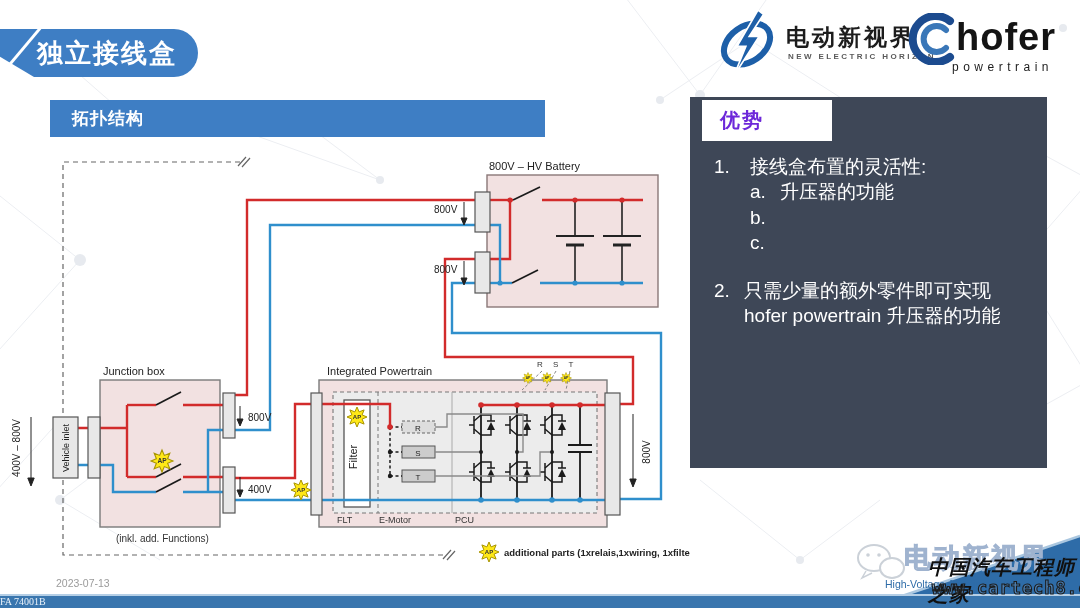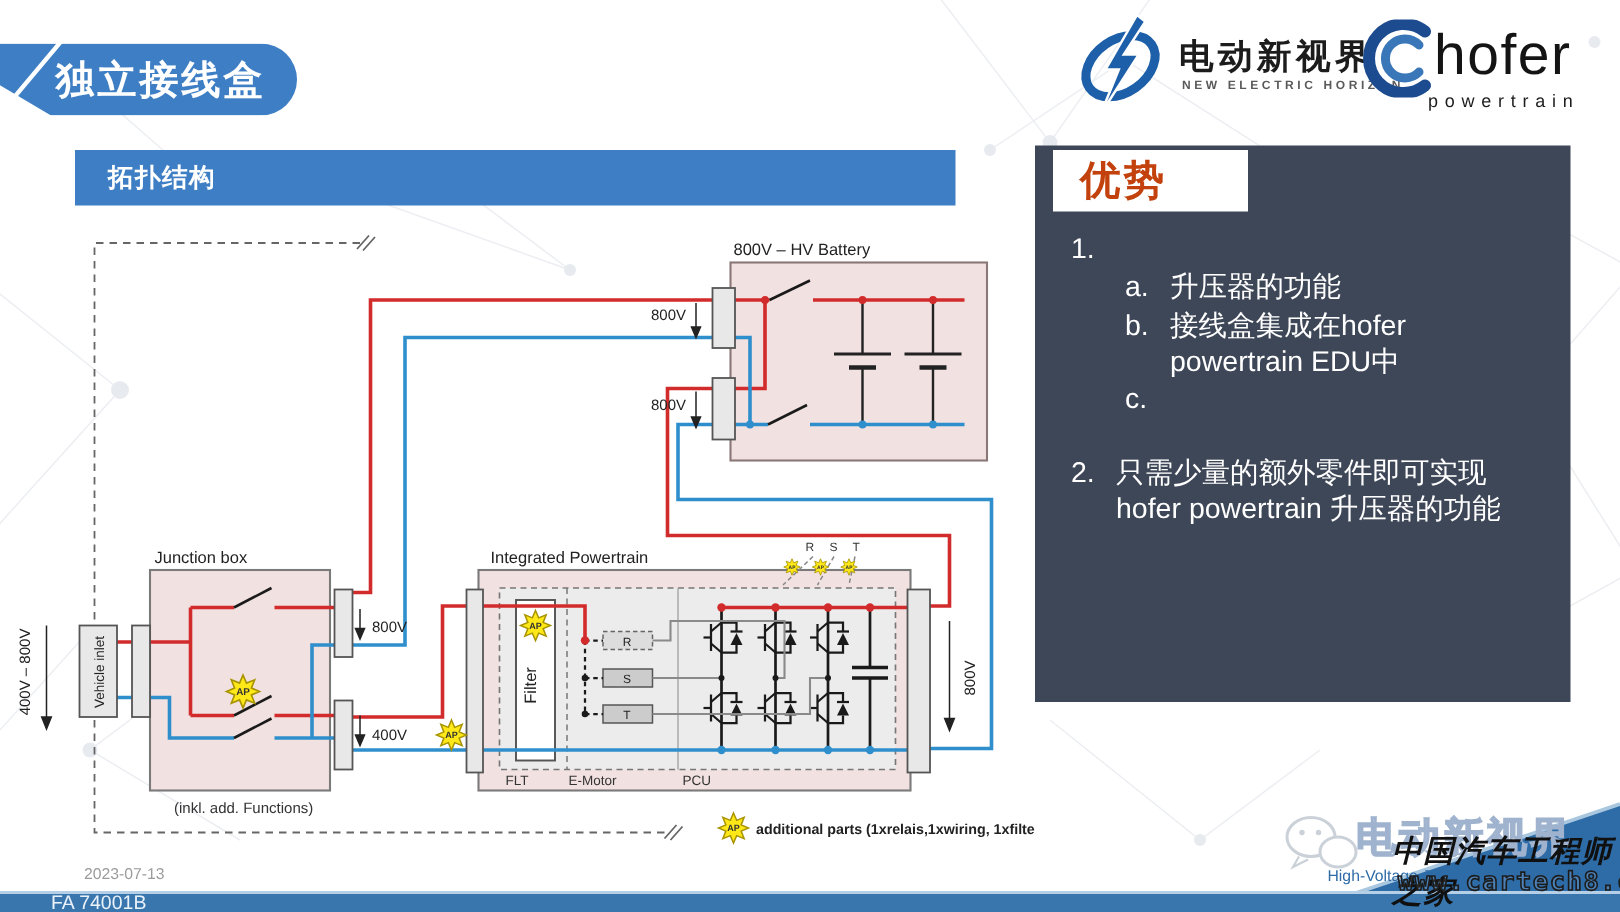--- a/index.html
+++ b/index.html
@@ -9,49 +9,49 @@
   
   #bg{left:0;top:0;z-index:0;}
   
   .title-banner{left:0;top:29px;width:198px;height:48px;background:#3e7ec4;z-index:3;
     border-radius:0 26px 26px 0;
     clip-path:polygon(0 0,100% 0,100% 100%,34px 100%,0 58%);}
   .title-banner span{display:block;line-height:48px;padding-left:37px;color:#fff;
     font-size:26px;font-weight:bold;letter-spacing:2px;}
   .corner-slash{left:-14px;top:46px;width:76px;height:3px;background:#fff;
     transform:rotate(-50deg);z-index:4;}
-  .section-banner{left:50px;top:100px;width:587px;height:37px;background:#3e7ec4;z-index:2;}
+  .section-banner{left:50px;top:100px;width:495px;height:37px;background:#3e7ec4;z-index:2;}
   .section-banner span{display:block;line-height:37px;padding-left:22px;color:#fff;
     font-size:17px;font-weight:bold;letter-spacing:1px;}
   
   .brand-cn{left:786px;top:22px;font-size:23px;font-weight:bold;color:#1c1c1c;letter-spacing:3px;z-index:3;}
   .brand-en{left:788px;top:52px;font-size:8px;color:#5a5a5a;letter-spacing:2.4px;font-weight:bold;z-index:3;}
-  .hofer-word{left:956px;top:16px;font-size:38px;font-weight:400;color:#141414;letter-spacing:1px;z-index:3;}
+  .hofer-word{left:956px;top:16px;font-size:38px;font-weight:700;color:#141414;letter-spacing:1px;z-index:3;}
   .hofer-sub{left:952px;top:60px;font-size:12px;color:#1c1c1c;letter-spacing:4.5px;z-index:3;}
   
   .panel{left:690px;top:97px;width:357px;height:371px;background:#3e4757;z-index:2;}
   .panel-tab{position:absolute;left:12px;top:3px;width:130px;height:41px;background:#fff;}
-  .panel-tab span{display:block;line-height:41px;padding-left:18px;font-size:27px;
-    font-weight:bold;color:#c2410c;letter-spacing:2px;}
+  .panel-tab span{display:block;line-height:41px;padding-left:18px;font-size:20px;
+    font-weight:bold;color:#6d28d9;letter-spacing:2px;}
   .panel-list{position:absolute;left:24px;top:58px;right:14px;color:#fff;font-size:19px;line-height:1.28;}
   .row{display:flex;}
   .row .num{flex:0 0 36px;}
   .subrow{display:flex;margin-left:36px;margin-top:1px;}
   .subrow .num{flex:0 0 30px;}
   .subrow .txt{max-width:200px;}
   .item2{margin-top:24px;}
   .item2 .num{flex:0 0 30px;}
   .item2 .txt{max-width:292px;}
   
   #diagram{left:0;top:150px;z-index:2;}
   
   .date{left:42px;top:577px;font-size:10.5px;color:#9b9b9b;z-index:3;margin-left:14px;}
   .foot-line{left:0;top:593.5px;width:1080px;height:2px;background:#b5cfe6;z-index:3;}
   .foot-bar{left:0;top:596px;width:1080px;height:12px;background:#3a76ae;z-index:3;}
-  .foot-bar span{display:block;line-height:12px;padding-left:34px;font-size:13px;color:#eaf2fa;}
+  .foot-bar span{display:block;line-height:12px;font-size:10px;color:#eaf2fa;font-family:Liberation Serif, serif;}
   
   #swoosh{left:840px;top:520px;z-index:2;}
   #wechat{left:854px;top:542px;z-index:4;}
   .wm-brand{left:904px;top:540px;font-size:27px;font-weight:bold;letter-spacing:2px;color:#fff;
     -webkit-text-stroke:1px #9fb3cf;z-index:3;}
   .hvb{left:885px;top:578px;font-size:10.5px;color:#2e6ca8;z-index:4;}
   .wm-author{left:928px;top:554px;font-size:20px;font-weight:bold;color:#101010;z-index:5;
     font-family:"DejaVu Serif","Liberation Serif",serif;font-style:italic;letter-spacing:1px;}
   .wm-url{left:932px;top:578px;font-size:17px;font-weight:bold;letter-spacing:1px;z-index:5;
     color:rgba(255,255,255,0.15);-webkit-text-stroke:1.1px #1c1c1c;
@@ -107,28 +107,28 @@
 <div class="abs hofer-word">hofer</div>
 <div class="abs hofer-sub">powertrain</div>
 
 <div class="abs panel">
   <div class="panel-tab">
     <span>优势</span>
   </div>
   <div class="panel-list">
     <div class="row">
       <span class="num">1.</span>
+      <span class="txt">接线盒布置的灵活性:</span>
     </div>
     <div class="subrow">
       <span class="num">a.</span>
       <span class="txt">升压器的功能</span>
     </div>
     <div class="subrow">
       <span class="num">b.</span>
-      <span class="txt">接线盒集成在hofer powertrain EDU中</span>
     </div>
     <div class="subrow">
       <span class="num">c.</span>
     </div>
     <div class="row item2">
       <span class="num">2.</span>
       <span class="txt">只需少量的额外零件即可实现 hofer powertrain 升压器的功能</span>
     </div>
   </div>
 </div>

